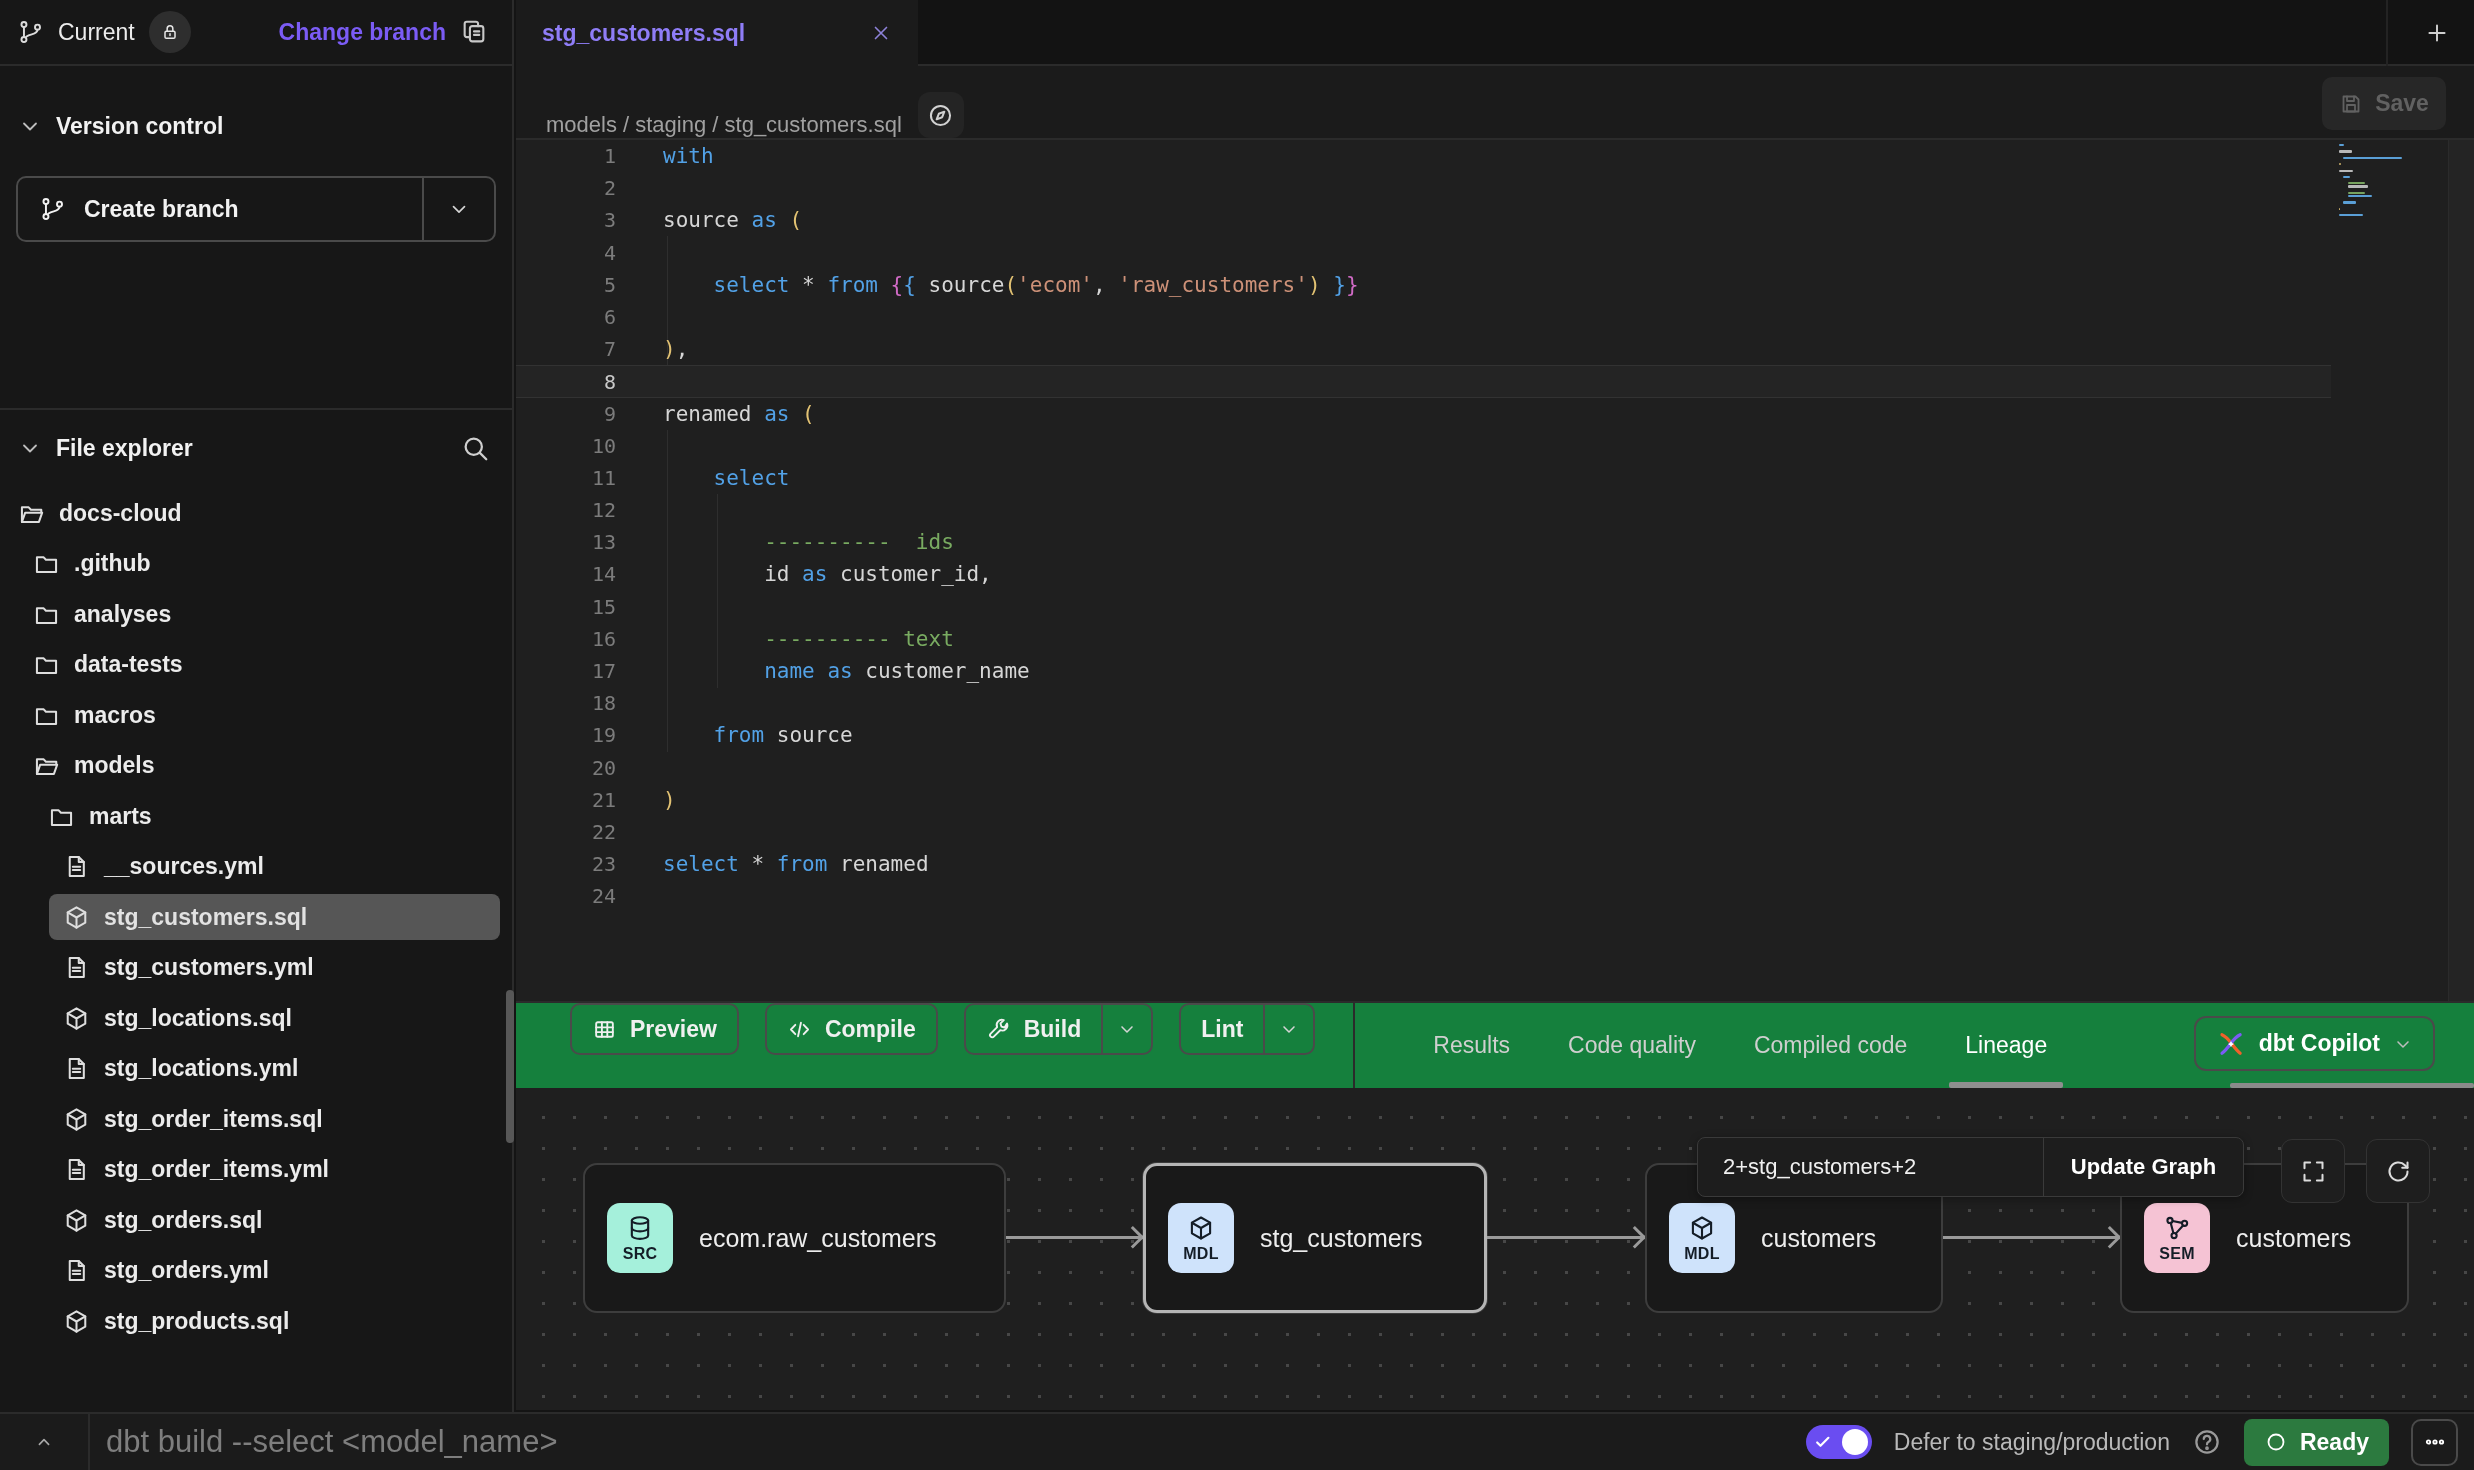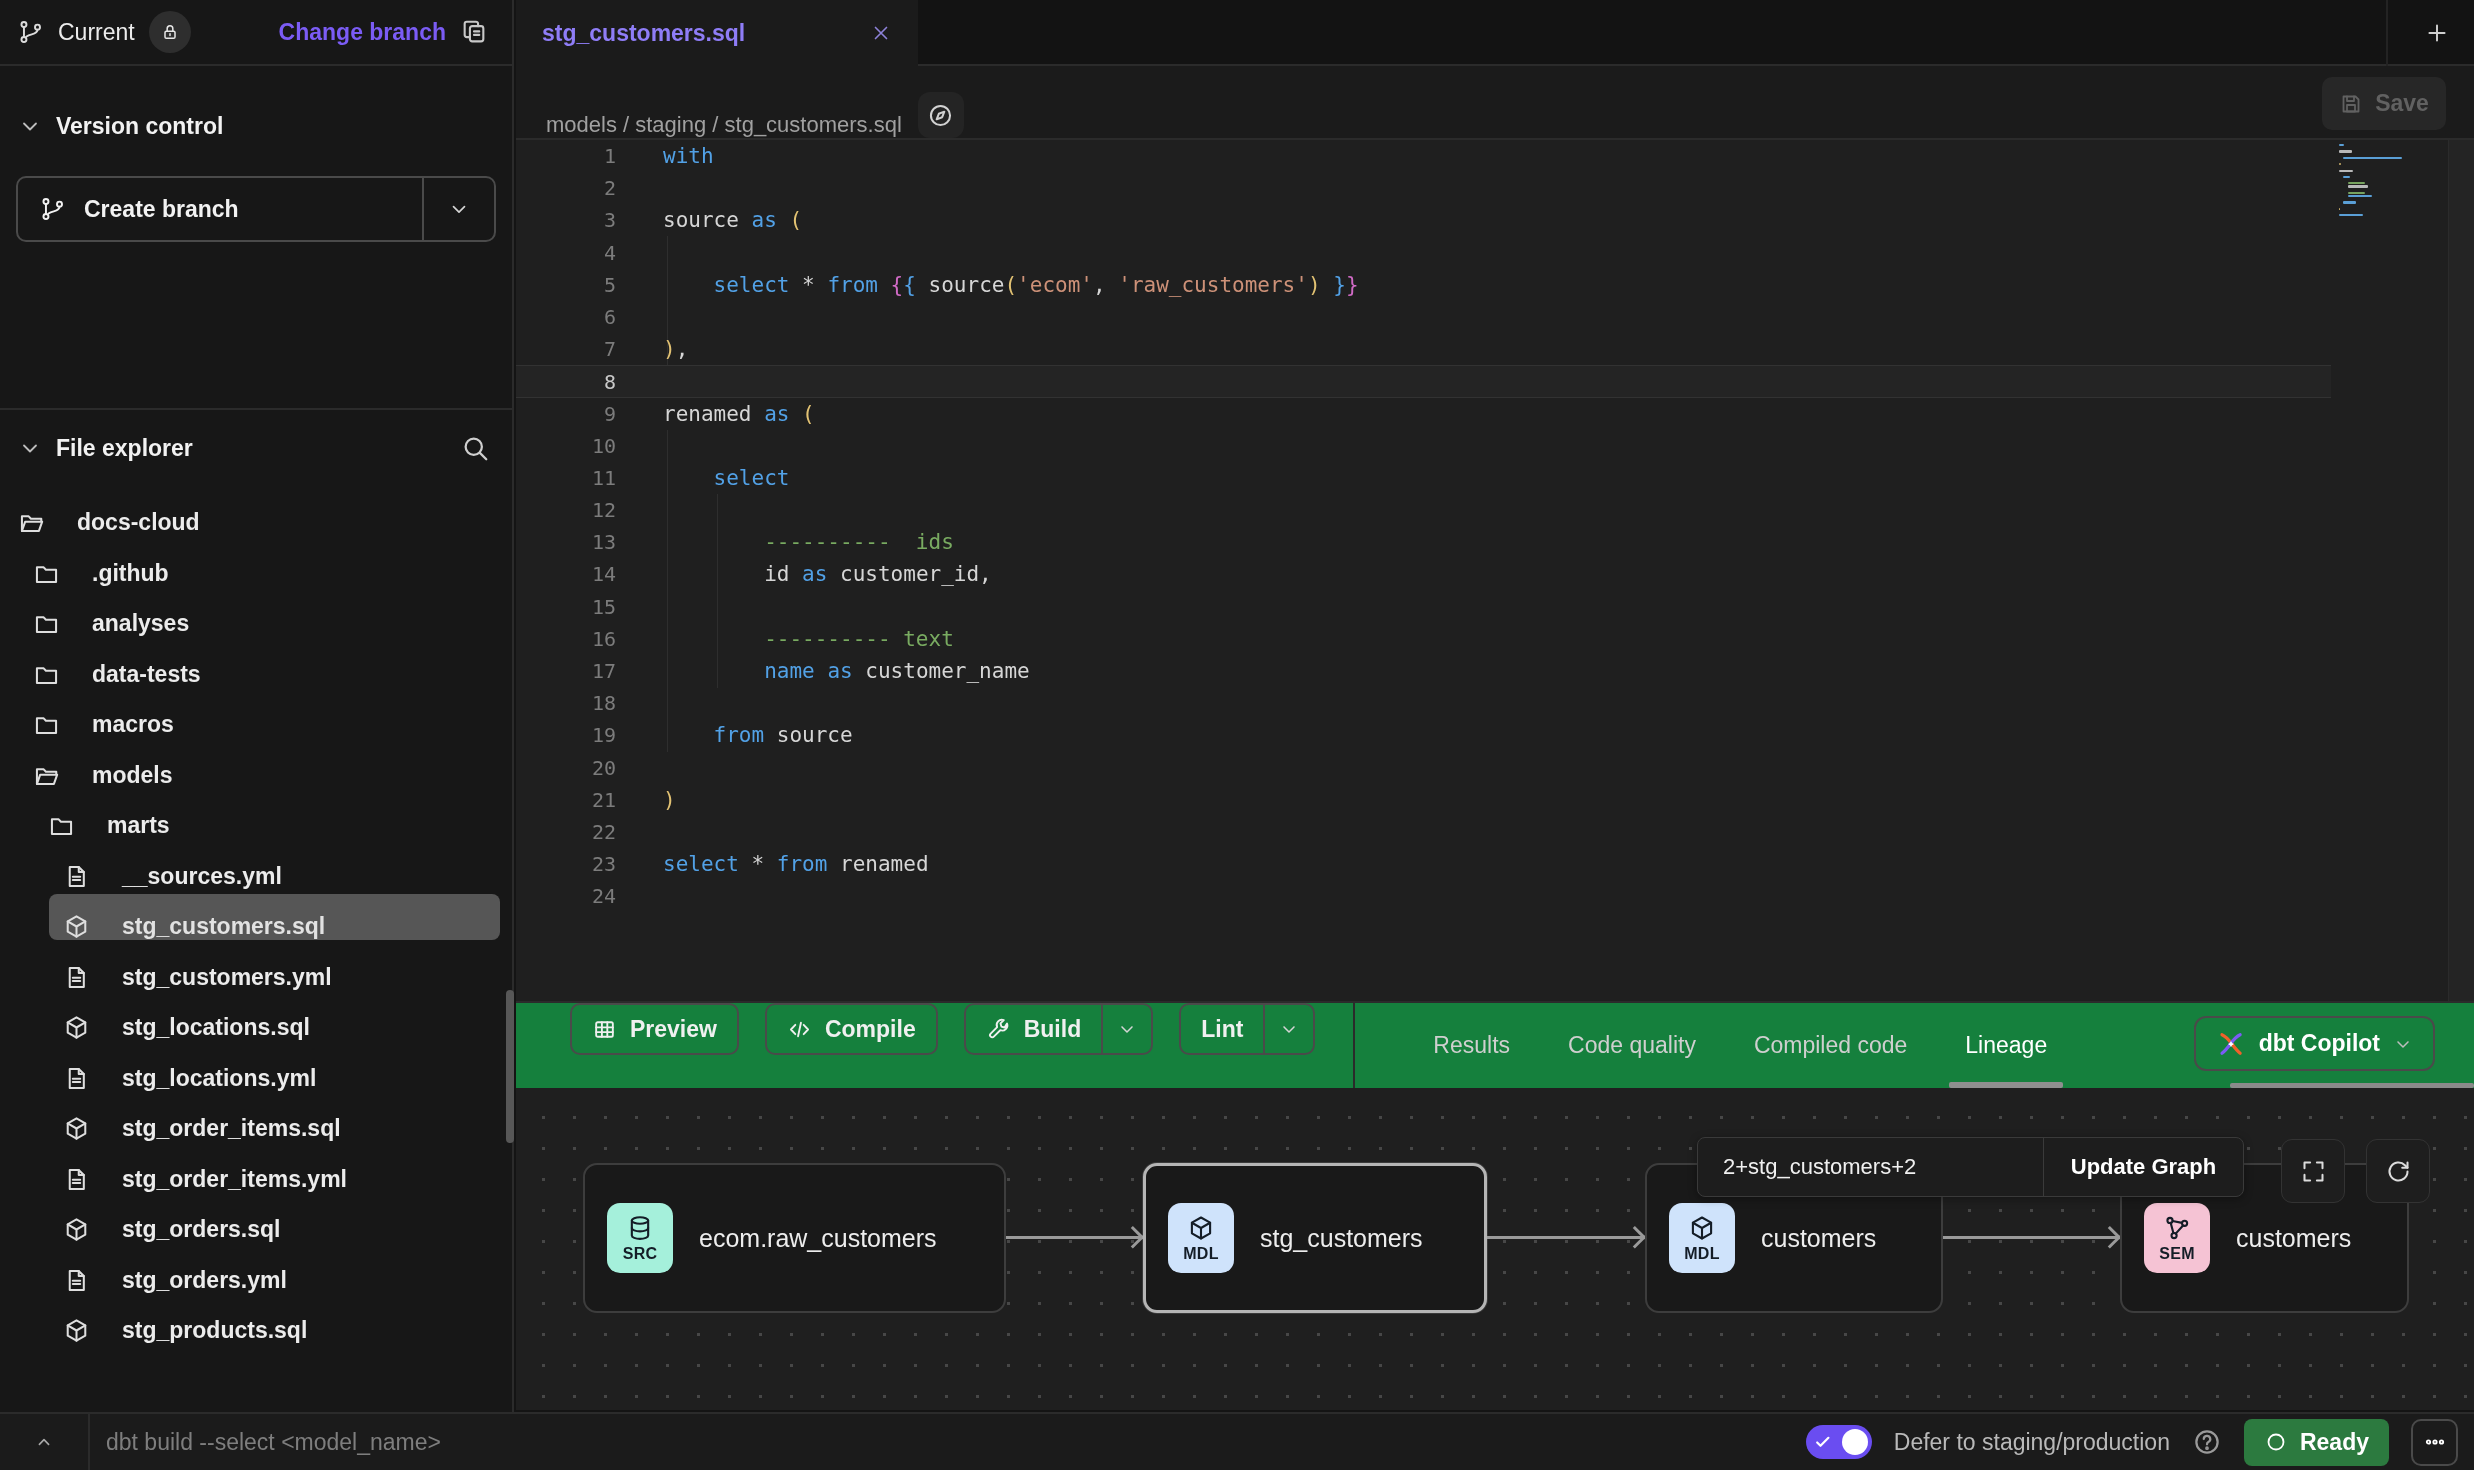--- a/index.html
+++ b/index.html
@@ -29,21 +29,21 @@
   .cb-main { flex:1; display:flex; align-items:center; gap:18px; padding-left:22px; font-size:23px; font-weight:700; }
   .cb-main .ico { width:26px; height:26px; }
   .cb-caret { width:72px; border-left:2px solid #4a4a4a; display:flex; align-items:center; justify-content:center; color:#d5d5d5; }
   .cb-caret .ico { width:22px; height:22px; }
 
   #fx-section { padding-top:6px; }
   .fx-head .search-ic { margin-left:auto; width:30px; height:30px; color:#cfcfcf; }
 
   #tree { margin-top:8px; }
   .trow { height:50.5px; display:flex; align-items:center; padding-right:12px; cursor:pointer; }
-  .pill { flex:1; height:46px; display:flex; align-items:flex-end; gap:32px; border-radius:8px; padding:0 14px; margin-left:-14px; }
+  .pill { flex:1; height:46px; display:flex; align-items:center; gap:14px; border-radius:8px; padding:0 14px; margin-left:-14px; }
   .pill.sel { background:#565656; }
   .ticon { width:27px; height:27px; color:#dedede; }
   .tlabel { font-size:23px; font-weight:600; color:#ececec; white-space:nowrap; }
   .pill.sel .tlabel { color:#e2e2e2; }
   #sb-scroll { position:absolute; left:506px; top:990px; width:8px; height:153px; border-radius:4px; background:#575757; }
 
   
   #main { position:absolute; left:516px; top:0; right:0; height:1412px; background:#141414; }
   #tabbar { position:relative; height:66px; background:#131313; }
   #tabbar .tab-rest { position:absolute; left:402px; right:0; top:0; bottom:0; border-bottom:2px solid #2b2b2b; }
@@ -111,21 +111,21 @@
   .lg-filter-text { flex:1; display:flex; align-items:center; padding-left:25px; font-size:22px; color:#f0f0f0; }
   .lg-update { width:200px; border-left:1px solid #3a3a3a; display:flex; align-items:center; justify-content:center; font-size:22px; font-weight:600; color:#fff; cursor:pointer; }
   .lg-sq { position:absolute; top:51px; width:64px; height:64px; border-radius:11px; background:#1e1e1e; border:1px solid #333; display:flex; align-items:center; justify-content:center; color:#dcdcdc; cursor:pointer; }
   .lg-sq .ico { width:27px; height:27px; }
   #lg-full { left:1765px; } #lg-refresh { left:1850px; }
 
   
   #statusbar { position:absolute; left:0; bottom:0; width:2474px; height:58px; background:#1b1b1b; border-top:2px solid #2b2b2b; display:flex; align-items:center; }
   .sb-collapse { width:90px; height:100%; border-right:2px solid #2b2b2b; display:flex; align-items:center; justify-content:center; color:#a8a8a8; cursor:pointer; }
   .sb-collapse .ico { width:22px; height:22px; }
-  .cmd-text { margin-left:16px; font-size:23px; color:#7e7e7e; }
+  .cmd-text { margin-left:16px; font-size:31px; color:#7e7e7e; }
   .sb-right { margin-left:auto; display:flex; align-items:center; gap:22px; padding-right:16px; }
   .toggle { width:66px; height:34px; border-radius:17px; background:#6a4df1; position:relative; cursor:pointer; flex:none; }
   .toggle .tick { position:absolute; left:7px; top:7px; width:20px; height:20px; color:#fff; }
   .toggle .knob { position:absolute; right:4px; top:4px; width:26px; height:26px; border-radius:50%; background:#fff; }
   .defer-label { font-size:23px; color:#b9b9b9; }
   .help-ic { width:30px; height:30px; color:#9a9a9a; }
   .ready-btn { height:47px; padding:0 20px; border-radius:8px; background:#2c7a3f; display:flex; align-items:center; gap:12px; color:#fff; font-size:23px; font-weight:700; cursor:pointer; }
   .ready-btn .ico { width:24px; height:24px; stroke-width:2; }
   .more-btn { width:47px; height:47px; border:2px solid #4a4a4a; border-radius:10px; display:flex; align-items:center; justify-content:center; color:#fff; cursor:pointer; }
   .more-btn .ico { width:24px; height:24px; }

